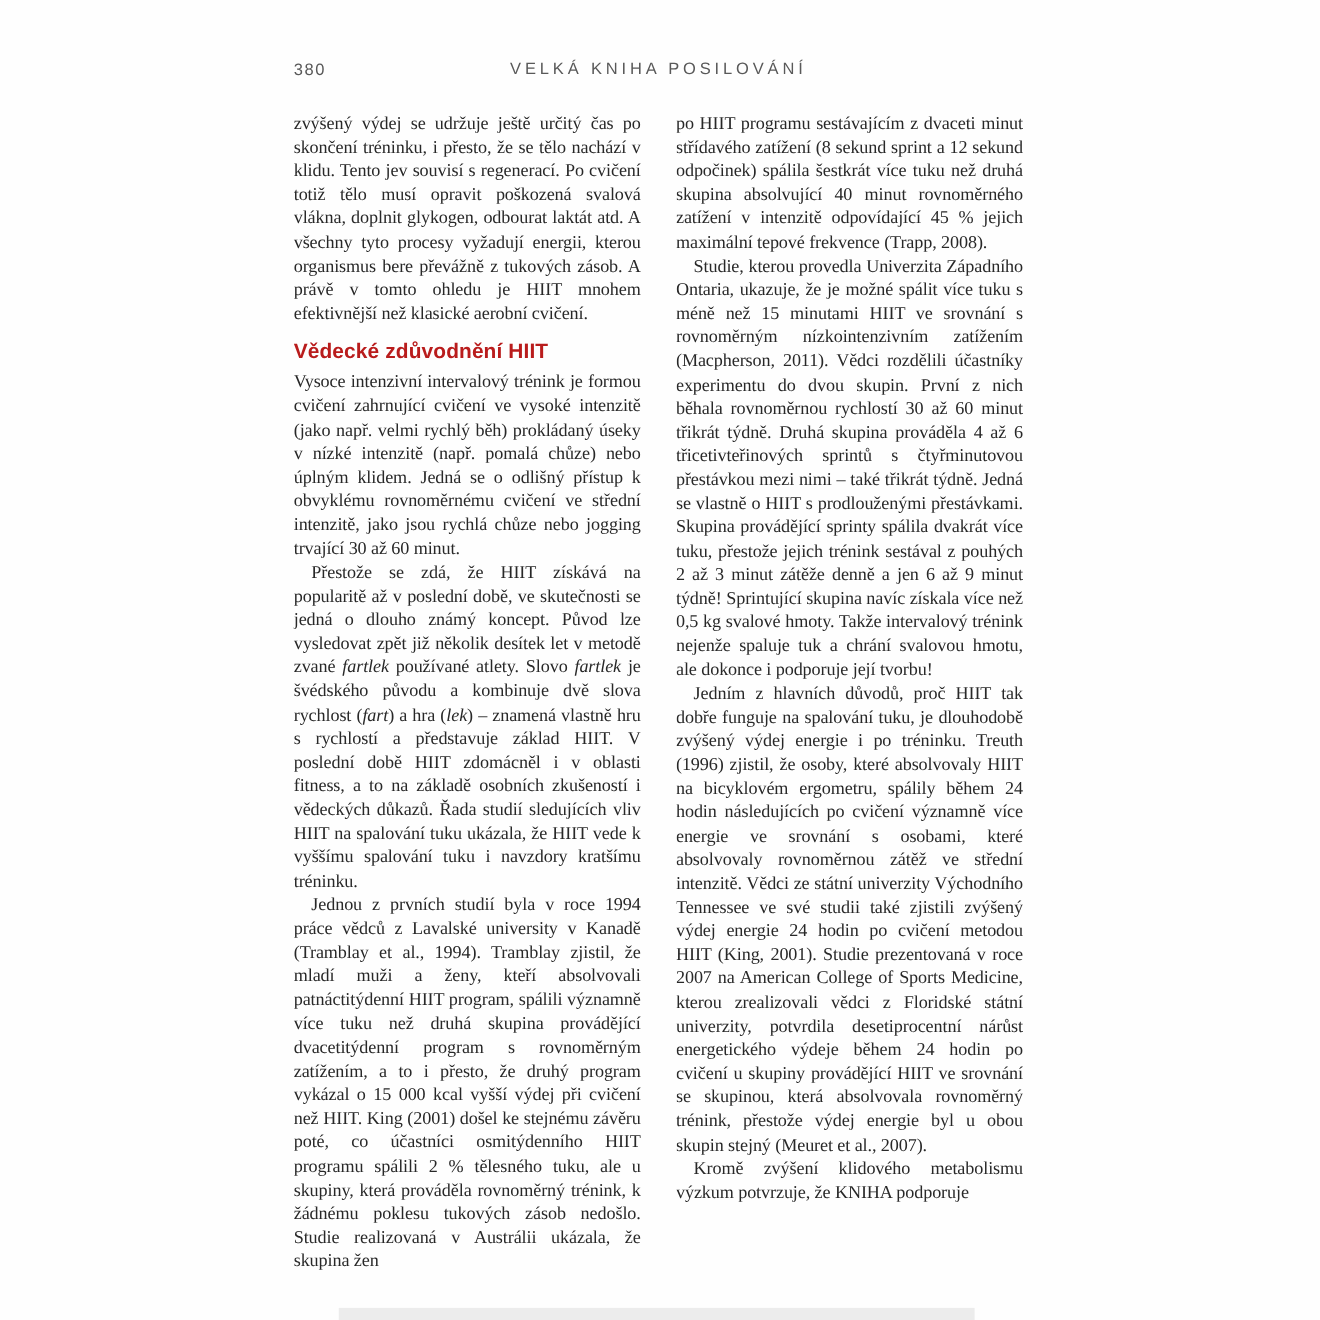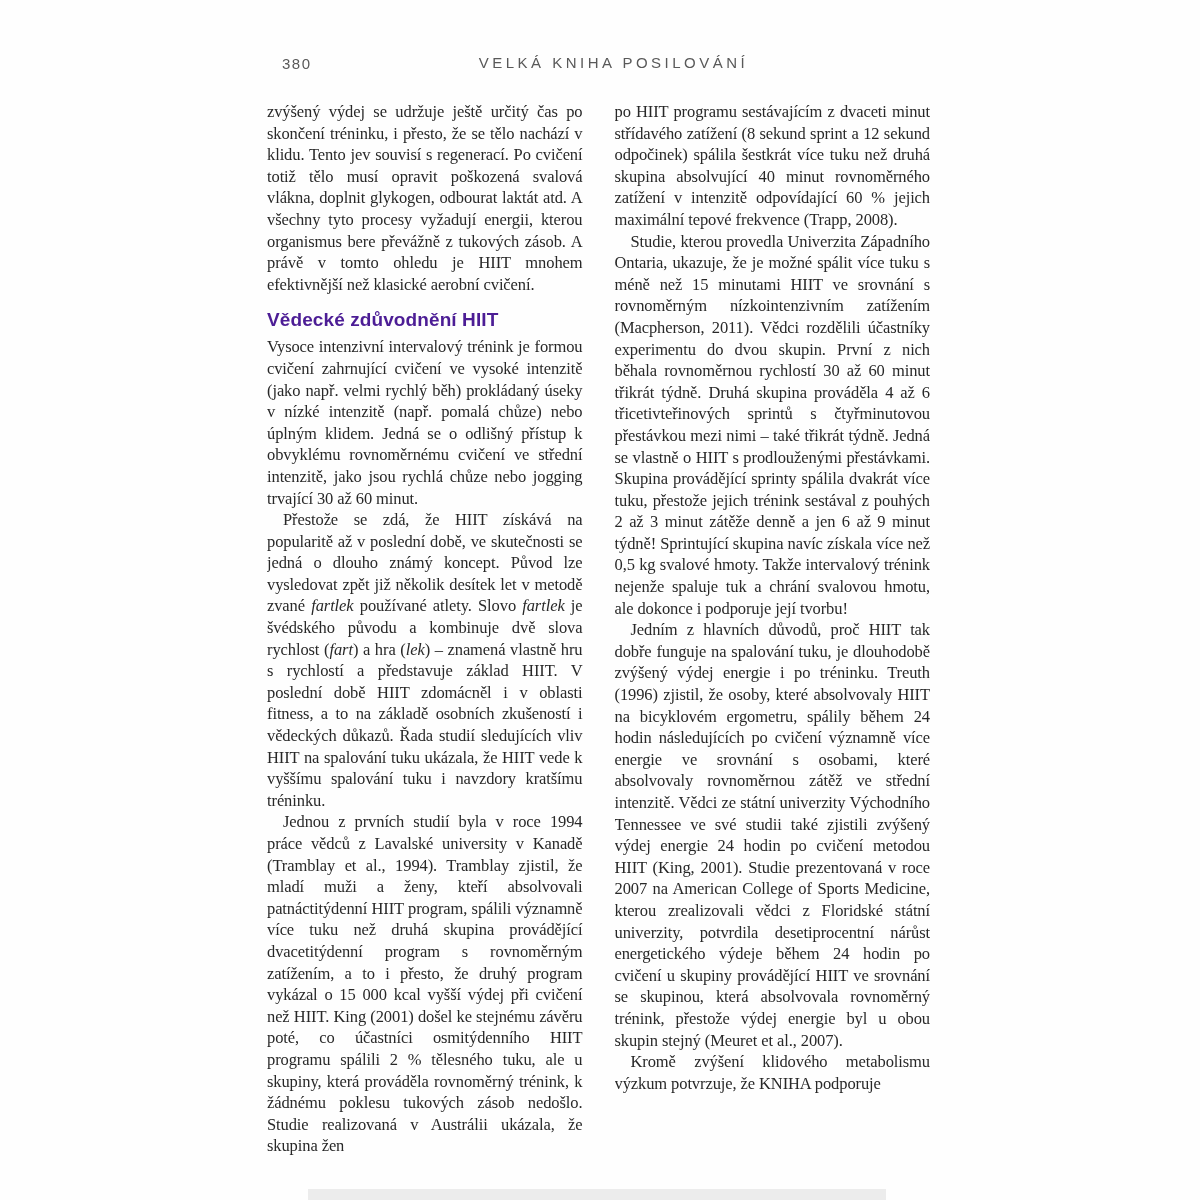--- a/index.html
+++ b/index.html
@@ -1,21 +1,21 @@
 <!DOCTYPE html>
 <html lang="cs"><head>
 <meta charset="utf-8">
 <style>
   html,body{margin:0;padding:0;}
   body{
     width:1200px;height:1200px;position:relative;overflow:hidden;
     background:#fefefe;
     font-family:"Liberation Serif", serif;
   }
-  .page-header{position:absolute;top:54px;left:282px;width:663px;height:22px;}
+  .page-header{position:absolute;top:54px;left:267px;width:663px;height:22px;}
   .page-num{
     position:absolute;left:0;top:1px;
     font-family:"Liberation Sans",sans-serif;font-size:15px;color:#595959;
     letter-spacing:1.5px;
   }
   .running-head{
     position:absolute;left:0;right:0;top:0;text-align:center;
     font-family:Liberation Sans, sans-serif;font-size:15px;color:#595959;
     letter-spacing:3.5px;white-space:nowrap;
   }
@@ -28,21 +28,21 @@
     margin:0;
     font-size:16.5px;line-height:21.6px;
     text-align:justify;color:#282828;
     text-indent:16px;letter-spacing:-0.1px;
   }
   .col p.flush{text-indent:0;}
   .section-heading{
     margin:13px 0 5px 0;
     font-family:"Liberation Sans",sans-serif;
     font-weight:bold;font-size:19px;line-height:23px;
-    color:#4c1d95;letter-spacing:0.1px;
+    color:#b91c1c;letter-spacing:0.1px;
   }
   .it{font-style:italic;}
   .bottom-strip{
     position:absolute;left:308px;top:1189px;width:578px;height:11px;
     background:#ececec;
   }
 </style>
 </head>
 <body>
 
@@ -53,20 +53,20 @@
 
 <main class="columns">
   <div class="col">
     <p class="flush">zvýšený výdej se udržuje ještě určitý čas po skončení tréninku, i přesto, že se tělo nachází v klidu. Tento jev souvisí s regenerací. Po cvičení totiž tělo musí opravit poškozená svalová vlákna, doplnit glykogen, odbourat laktát atd. A všechny tyto procesy vyžadují energii, kterou organismus bere převážně z tukových zásob. A právě v tomto ohledu je HIIT mnohem efektivnější než klasické aerobní cvičení.</p>
     <h2 class="section-heading">Vědecké zdůvodnění HIIT</h2>
     <p class="flush">Vysoce intenzivní intervalový trénink je formou cvičení zahrnující cvičení ve vysoké intenzitě (jako např. velmi rychlý běh) prokládaný úseky v nízké intenzitě (např. pomalá chůze) nebo úplným klidem. Jedná se o odlišný přístup k obvyklému rovnoměrnému cvičení ve střední intenzitě, jako jsou rychlá chůze nebo jogging trvající 30 až 60 minut.</p>
     <p><span>Přestože se zdá, že HIIT získává na popularitě až v poslední době, ve skutečnosti se jedná o dlouho známý koncept. Původ lze vysledovat zpět již několik desítek let v metodě zvané </span><span class="it">fartlek</span><span> používané atlety. Slovo </span><span class="it">fartlek</span><span> je švédského původu a kombinuje dvě slova rychlost (</span><span class="it">fart</span><span>) a hra (</span><span class="it">lek</span><span>) – znamená vlastně hru s rychlostí a představuje základ HIIT. V poslední době HIIT zdomácněl i v oblasti fitness, a to na základě osobních zkušeností i vědeckých důkazů. Řada studií sledujících vliv HIIT na spalování tuku ukázala, že HIIT vede k vyššímu spalování tuku i navzdory kratšímu tréninku.</span></p>
     <p>Jednou z prvních studií byla v roce 1994 práce vědců z Lavalské university v Kanadě (Tramblay et al., 1994). Tramblay zjistil, že mladí muži a ženy, kteří absolvovali patnáctitýdenní HIIT program, spálili významně více tuku než druhá skupina provádějící dvacetitýdenní program s rovnoměrným zatížením, a to i přesto, že druhý program vykázal o 15 000 kcal vyšší výdej při cvičení než HIIT. King (2001) došel ke stejnému závěru poté, co účastníci osmitýdenního HIIT programu spálili 2 % tělesného tuku, ale u skupiny, která prováděla rovnoměrný trénink, k žádnému poklesu tukových zásob nedošlo. Studie realizovaná v Austrálii ukázala, že skupina žen</p>
   </div>
   <div class="col">
-    <p class="flush">po HIIT programu sestávajícím z dvaceti minut střídavého zatížení (8 sekund sprint a 12 sekund odpočinek) spálila šestkrát více tuku než druhá skupina absolvující 40 minut rovnoměrného zatížení v intenzitě odpovídající 60 % jejich maximální tepové frekvence (Trapp, 2008).</p>
+    <p class="flush">po HIIT programu sestávajícím z dvaceti minut střídavého zatížení (8 sekund sprint a 12 sekund odpočinek) spálila šestkrát více tuku než druhá skupina absolvující 40 minut rovnoměrného zatížení v intenzitě odpovídající 45 % jejich maximální tepové frekvence (Trapp, 2008).</p>
     <p>Studie, kterou provedla Univerzita Západního Ontaria, ukazuje, že je možné spálit více tuku s méně než 15 minutami HIIT ve srovnání s rovnoměrným nízkointenzivním zatížením (Macpherson, 2011). Vědci rozdělili účastníky experimentu do dvou skupin. První z nich běhala rovnoměrnou rychlostí 30 až 60 minut třikrát týdně. Druhá skupina prováděla 4 až 6 třicetivteřinových sprintů s čtyřminutovou přestávkou mezi nimi – také třikrát týdně. Jedná se vlastně o HIIT s prodlouženými přestávkami. Skupina provádějící sprinty spálila dvakrát více tuku, přestože jejich trénink sestával z pouhých 2 až 3 minut zátěže denně a jen 6 až 9 minut týdně! Sprintující skupina navíc získala více než 0,5 kg svalové hmoty. Takže intervalový trénink nejenže spaluje tuk a chrání svalovou hmotu, ale dokonce i podporuje její tvorbu!</p>
     <p>Jedním z hlavních důvodů, proč HIIT tak dobře funguje na spalování tuku, je dlouhodobě zvýšený výdej energie i po tréninku. Treuth (1996) zjistil, že osoby, které absolvovaly HIIT na bicyklovém ergometru, spálily během 24 hodin následujících po cvičení významně více energie ve srovnání s osobami, které absolvovaly rovnoměrnou zátěž ve střední intenzitě. Vědci ze státní univerzity Východního Tennessee ve své studii také zjistili zvýšený výdej energie 24 hodin po cvičení metodou HIIT (King, 2001). Studie prezentovaná v roce 2007 na American College of Sports Medicine, kterou zrealizovali vědci z Floridské státní univerzity, potvrdila desetiprocentní nárůst energetického výdeje během 24 hodin po cvičení u skupiny provádějící HIIT ve srovnání se skupinou, která absolvovala rovnoměrný trénink, přestože výdej energie byl u obou skupin stejný (Meuret et al., 2007).</p>
     <p>Kromě zvýšení klidového metabolismu výzkum potvrzuje, že KNIHA podporuje</p>
   </div>
 </main>
 
 <div class="bottom-strip"></div>
 
 </body></html>

